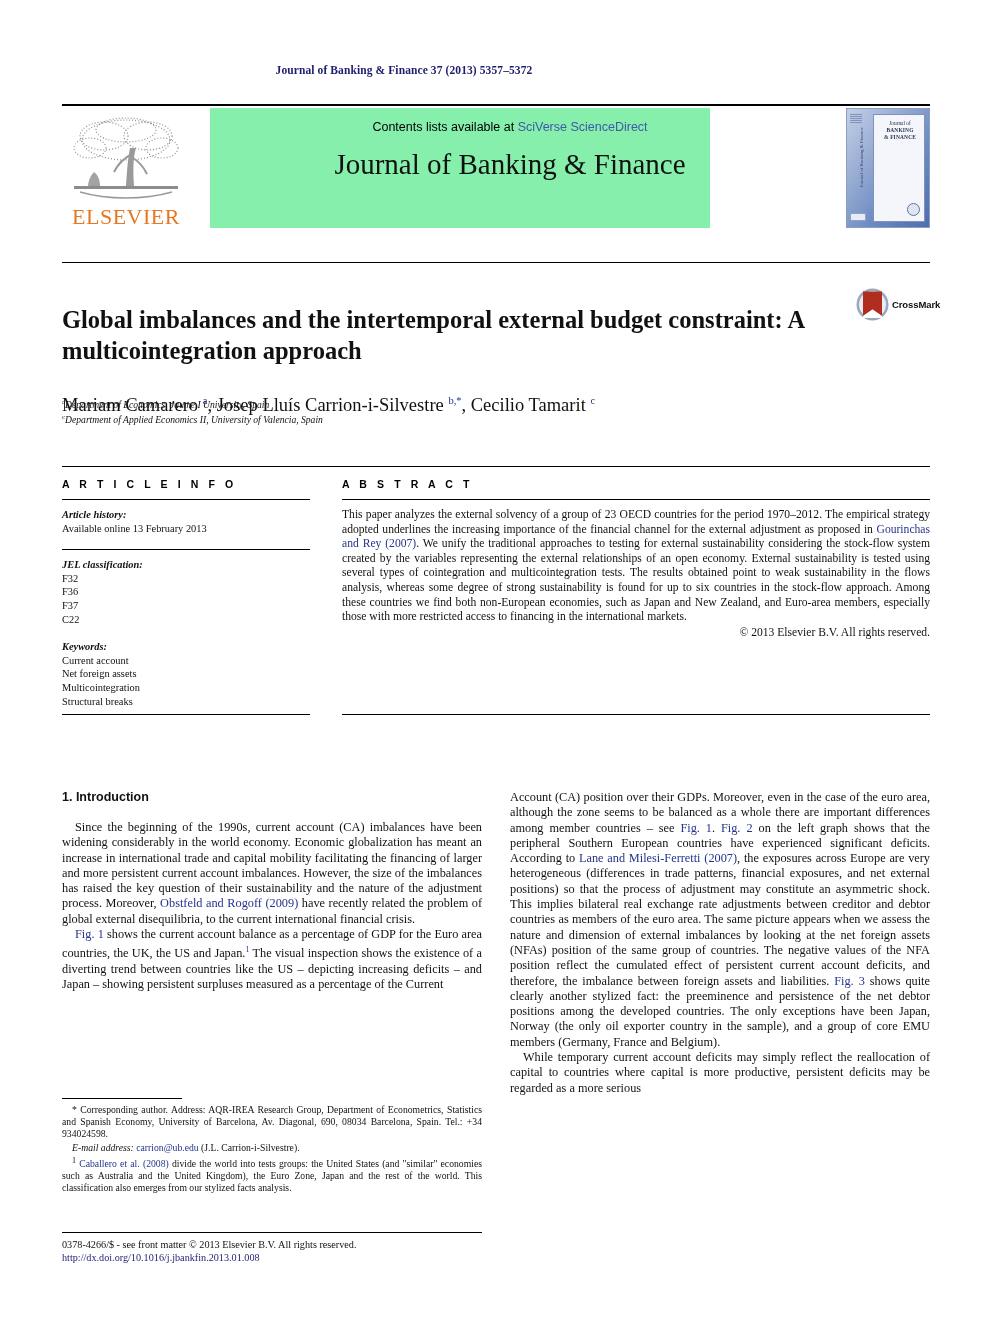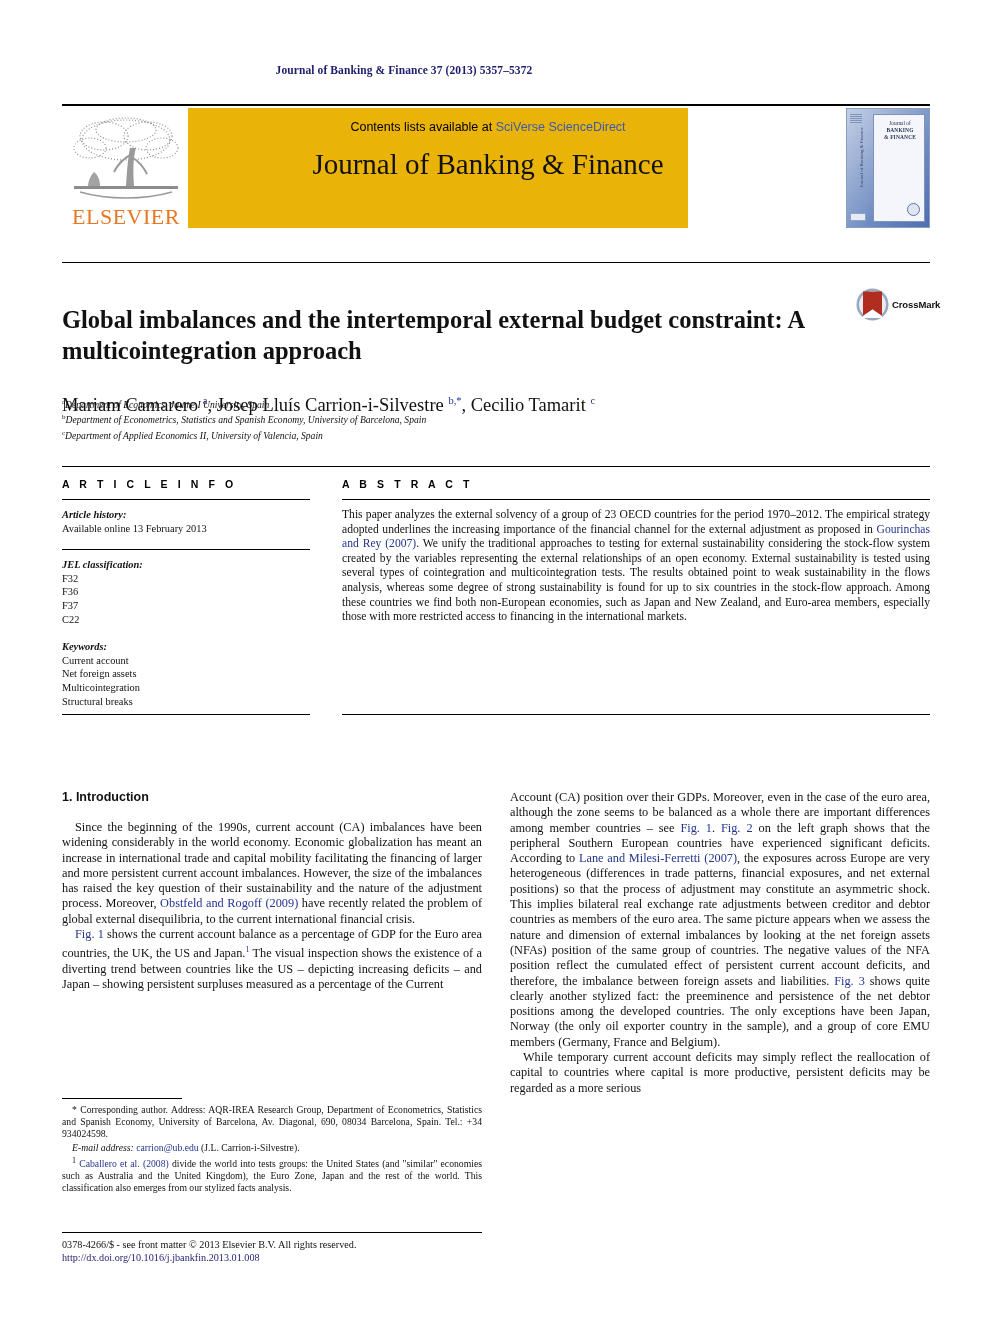--- a/index.html
+++ b/index.html
@@ -60,24 +60,24 @@
     left: 0; top: 96px;
     width: 128px;
     text-align: center;
     font-family: "Liberation Serif", serif;
     font-size: 22px;
     letter-spacing: .5px;
     color: #e87722;
   }
   .mast-banner {
     position: absolute;
-    left: 126px; top: 2px;
+    left: 148px; top: 2px;
     width: 500px;
     height: 120px;
-    background: #eab308;
+    background: #86efac;
   }
   .contents-line {
     position: absolute;
     left: 0; top: 12px;
     width: 600px;
     text-align: center;
     font-family: "Liberation Sans", sans-serif;
     font-size: 12.5px;
     color: #000;
   }
@@ -446,21 +446,20 @@
     </div>
     <div class="cm-text">CrossMark</div>
   </div>
 
   <div class="authors">
     <span>Mariam Camarero <sup>a</sup>, Josep Lluís Carrion-i-Silvestre <sup>b,*</sup>, Cecilio Tamarit <sup>c</sup></span>
   </div>
 
   <div class="affils">
     <div><sup>a</sup><span>Department of Economics, Jaume I University, Spain</span></div>
-    <div><sup>b</sup><span>Department of Econometrics, Statistics and Spanish Economy, University of Barcelona, Spain</span></div>
     <div><sup>c</sup><span>Department of Applied Economics II, University of Valencia, Spain</span></div>
   </div>
 
   <div class="band-rule-top"></div>
 
   <div class="info-col">
     <div class="sec-head">A R T I C L E   I N F O</div>
     <div class="hr-thin"></div>
 
     <div class="info-group">
@@ -487,20 +486,21 @@
       <div>Net foreign assets</div>
       <div>Multicointegration</div>
       <div>Structural breaks</div>
     </div>
   </div>
 
   <div class="abs-col">
     <div class="sec-head">A B S T R A C T</div>
     <div class="hr-thin"></div>
     <div class="abs-body"><span>This paper analyzes the external solvency of a group of 23 OECD countries for the period 1970–2012. The empirical strategy adopted underlines the increasing importance of the financial channel for the external adjustment as proposed in </span><span class="lnk">Gourinchas and Rey (2007)</span><span>. We unify the traditional approaches to testing for external sustainability considering the stock-flow system created by the variables representing the external relationships of an open economy. External sustainability is tested using several types of cointegration and multicointegration tests. The results obtained point to weak sustainability in the flows analysis, whereas some degree of strong sustainability is found for up to six countries in the stock-flow approach. Among these countries we find both non-European economies, such as Japan and New Zealand, and Euro-area members, especially those with more restricted access to financing in the international markets.</span></div>
+    <div class="abs-copy">© 2013 Elsevier B.V. All rights reserved.</div>
   </div>
 
   <div class="band-rule-info"></div>
   <div class="band-rule-abs"></div>
 
   <div class="col-left">
     <h2 class="body-head">1. Introduction</h2>
     <p class="para"><span>Since the beginning of the 1990s, current account (CA) imbalances have been widening considerably in the world economy. Economic globalization has meant an increase in international trade and capital mobility facilitating the financing of larger and more persistent current account imbalances. However, the size of the imbalances has raised the key question of their sustainability and the nature of the adjustment process. Moreover, </span><span class="lnk">Obstfeld and Rogoff (2009)</span><span> have recently related the problem of global external disequilibria, to the current international financial crisis.</span></p>
     <p class="para"><span class="lnk">Fig. 1</span><span> shows the current account balance as a percentage of GDP for the Euro area countries, the UK, the US and Japan.</span><sup class="lnk">1</sup><span> The visual inspection shows the existence of a diverting trend between countries like the US – depicting increasing deficits – and Japan – showing persistent surpluses measured as a percentage of the Current</span></p>
   </div>

